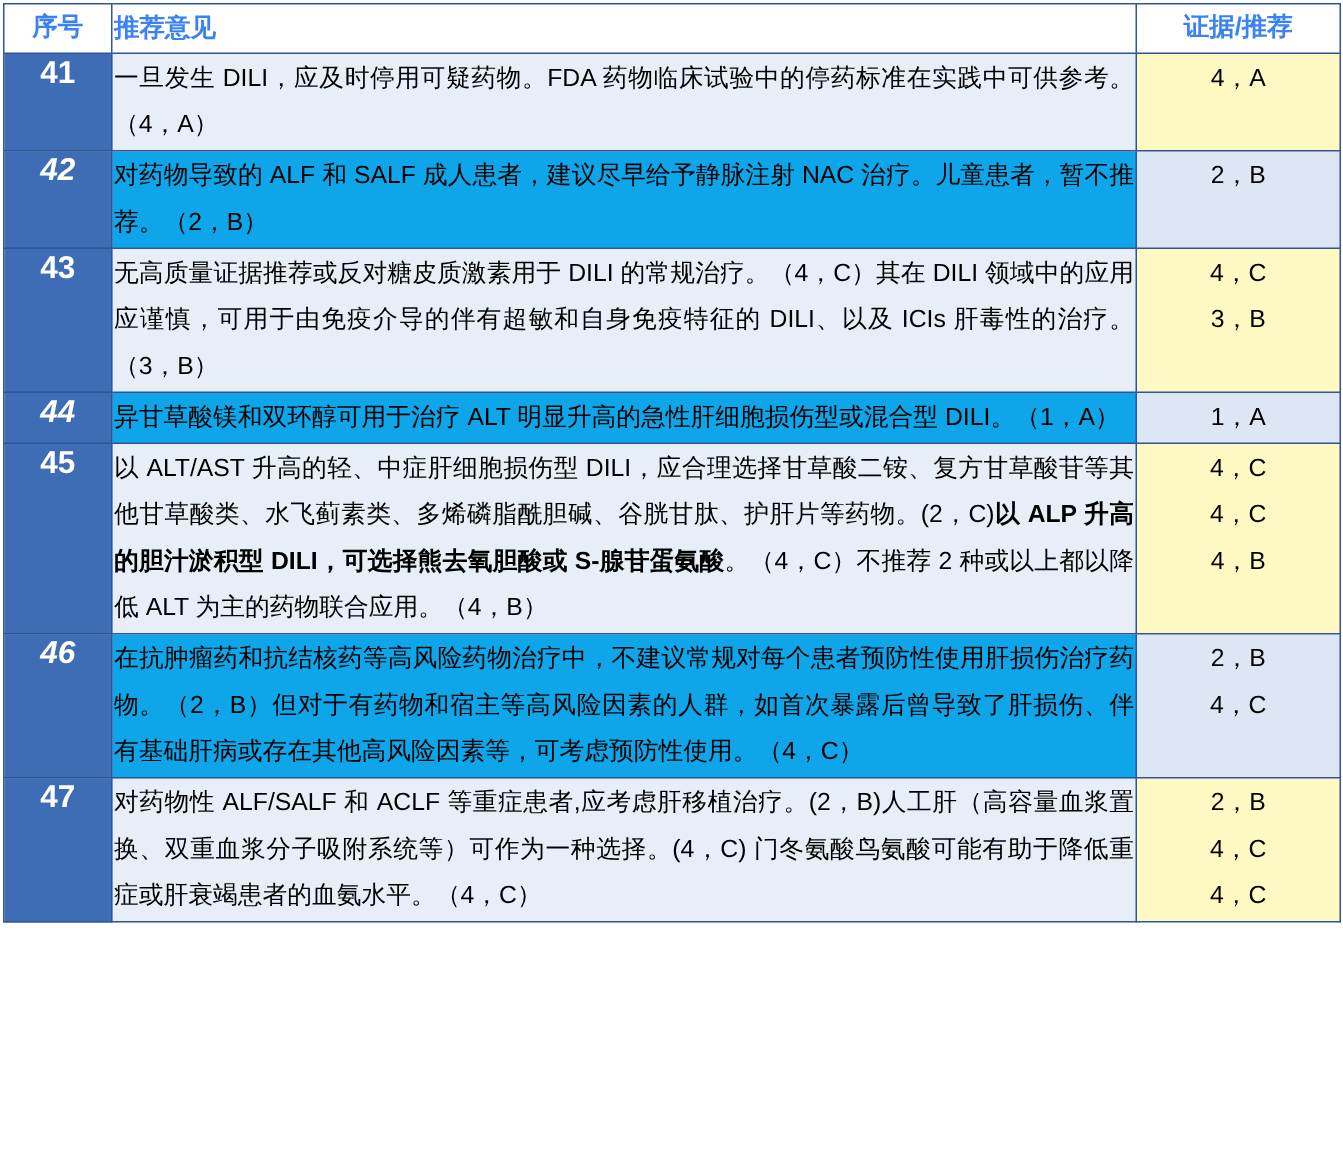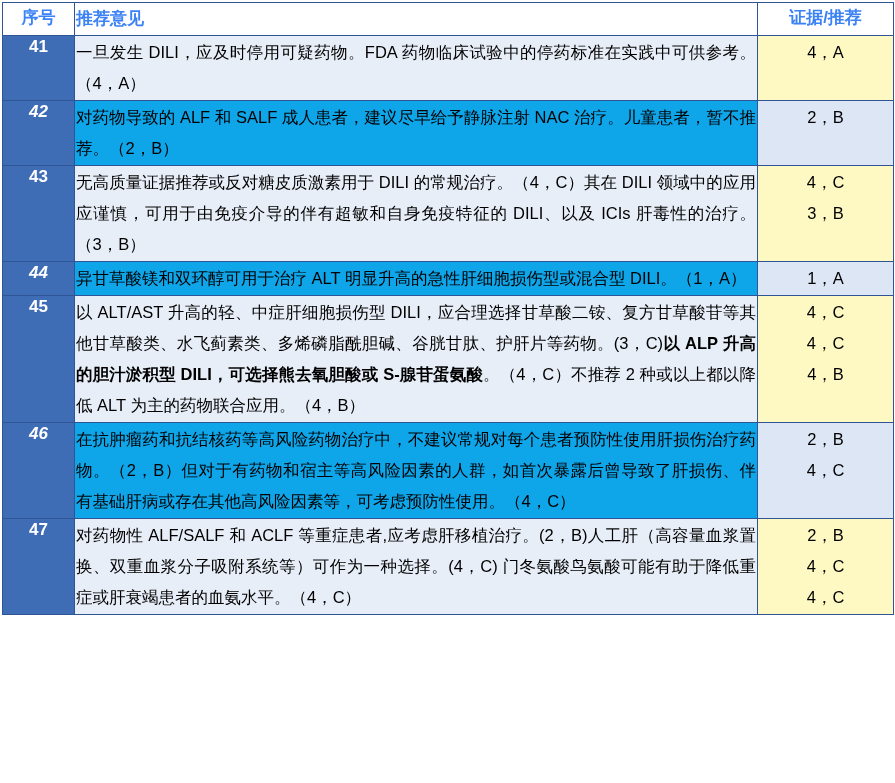--- a/index.html
+++ b/index.html
@@ -52,21 +52,21 @@
   }
   thead th.th-ev {
     text-align: center;
     padding: 0;
   }
   
   td.num-cell {
     background: #3f6db5;
     color: #ffffff;
     font-weight: bold;
-    font-size: 17px;
+    font-size: 21px;
     text-align: center;
     padding-top: 9px;
   }
   
   td.text-cell {
     background: #e8eef8;
     color: #000000;
     font-size: 16.5px;
     line-height: 31px;
     padding: 7px 9px 8px 11px;
@@ -138,21 +138,21 @@
         </tr>
         <tr>
           <td class="num-cell alt">44</td>
           <td class="text-cell alt"><span>异甘草酸镁和双环醇可用于治疗 ALT 明显升高的急性肝细胞损伤型或混合型 DILI。（1，A）</span></td>
           <td class="ev-cell alt">
             <span class="ev-line">1，A</span>
           </td>
         </tr>
         <tr>
           <td class="num-cell">45</td>
-          <td class="text-cell"><span>以 ALT/AST 升高的轻、中症肝细胞损伤型 DILI，应合理选择甘草酸二铵、复方甘草酸苷等其他甘草酸类、水飞蓟素类、多烯磷脂酰胆碱、谷胱甘肽、护肝片等药物。(3，C)</span><span class="bold-seg">以 ALP 升高的胆汁淤积型 DILI，可选择熊去氧胆酸或 S-腺苷蛋氨酸</span><span>。（4，C）不推荐 2 种或以上都以降低 ALT 为主的药物联合应用。（4，B）</span></td>
+          <td class="text-cell"><span>以 ALT/AST 升高的轻、中症肝细胞损伤型 DILI，应合理选择甘草酸二铵、复方甘草酸苷等其他甘草酸类、水飞蓟素类、多烯磷脂酰胆碱、谷胱甘肽、护肝片等药物。(2，C)</span><span class="bold-seg">以 ALP 升高的胆汁淤积型 DILI，可选择熊去氧胆酸或 S-腺苷蛋氨酸</span><span>。（4，C）不推荐 2 种或以上都以降低 ALT 为主的药物联合应用。（4，B）</span></td>
           <td class="ev-cell">
             <span class="ev-line">4，C</span>
             <span class="ev-line">4，C</span>
             <span class="ev-line">4，B</span>
           </td>
         </tr>
         <tr>
           <td class="num-cell alt">46</td>
           <td class="text-cell alt"><span>在抗肿瘤药和抗结核药等高风险药物治疗中，不建议常规对每个患者预防性使用肝损伤治疗药物。（2，B）但对于有药物和宿主等高风险因素的人群，如首次暴露后曾导致了肝损伤、伴有基础肝病或存在其他高风险因素等，可考虑预防性使用。（4，C）</span></td>
           <td class="ev-cell alt">

